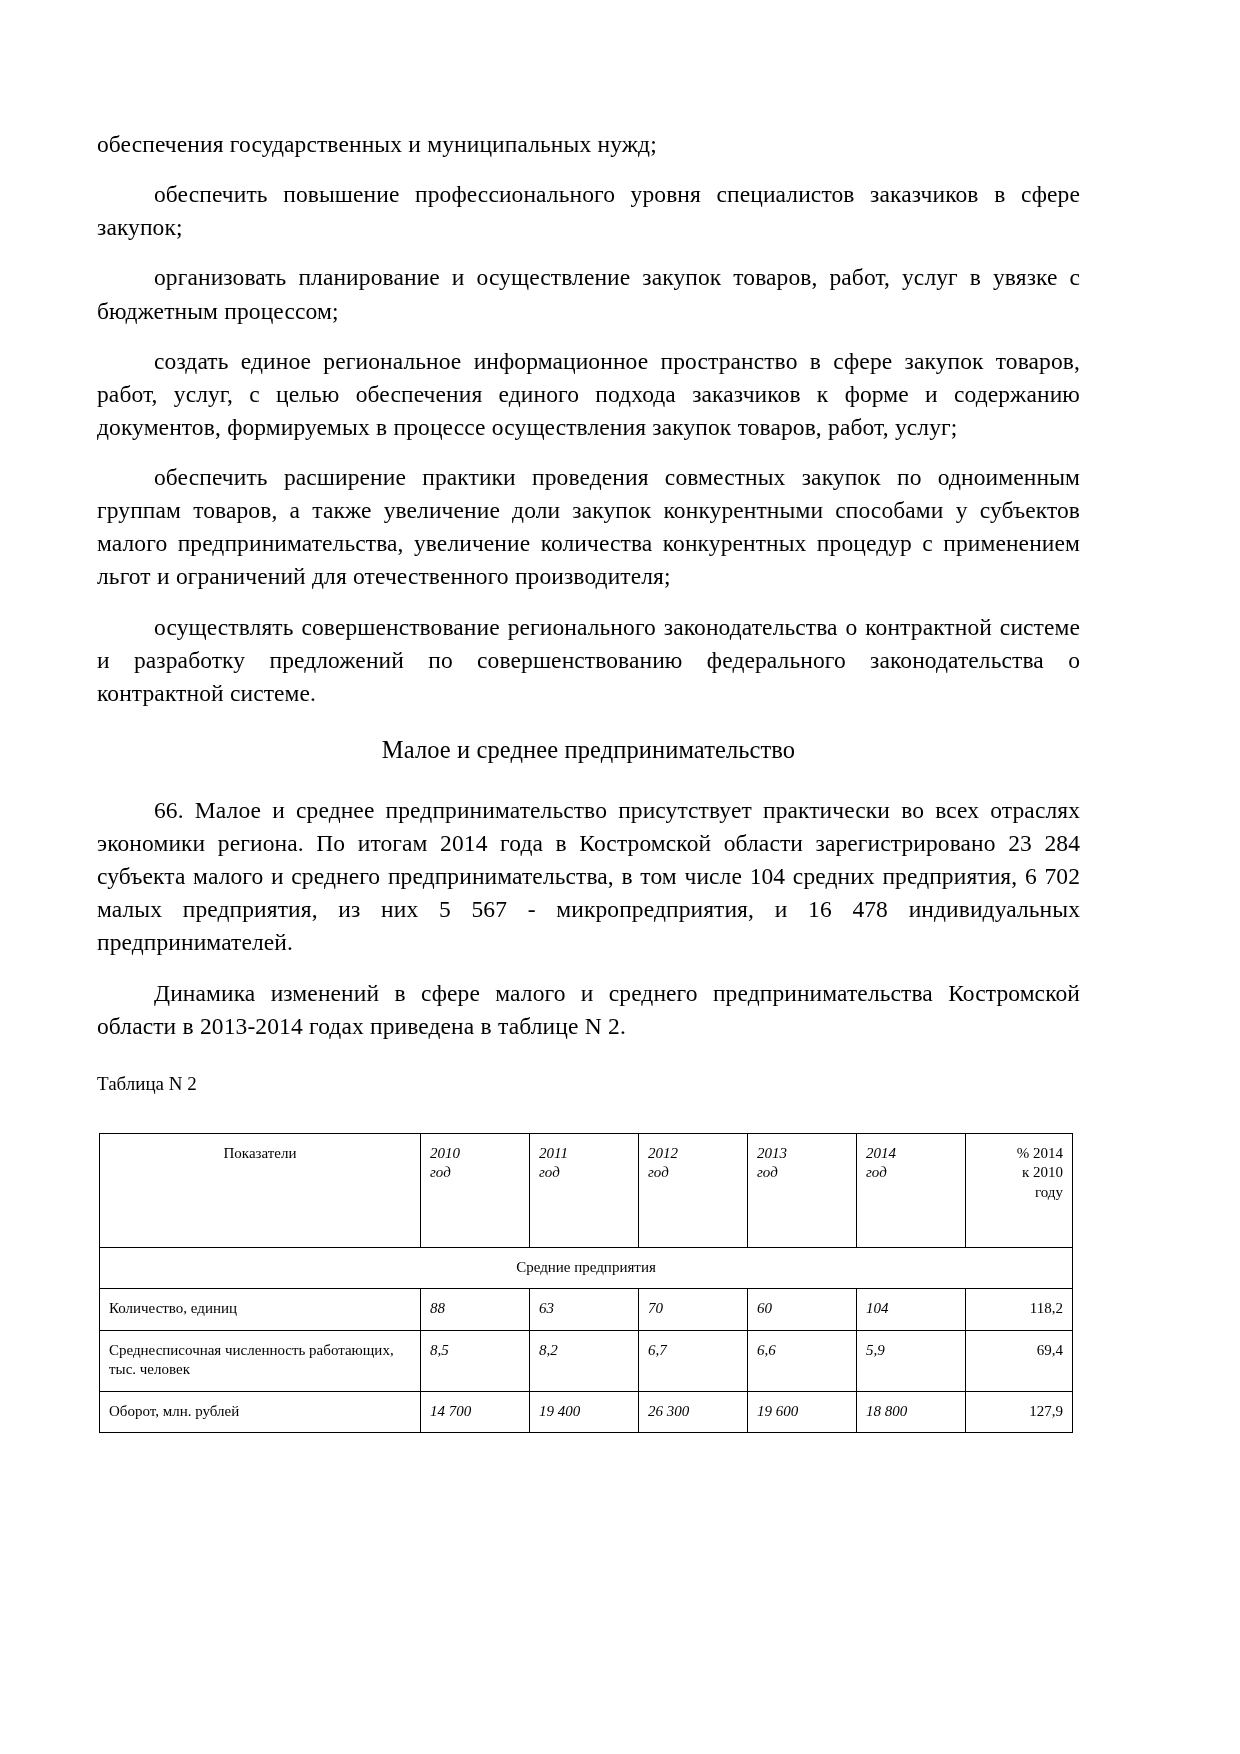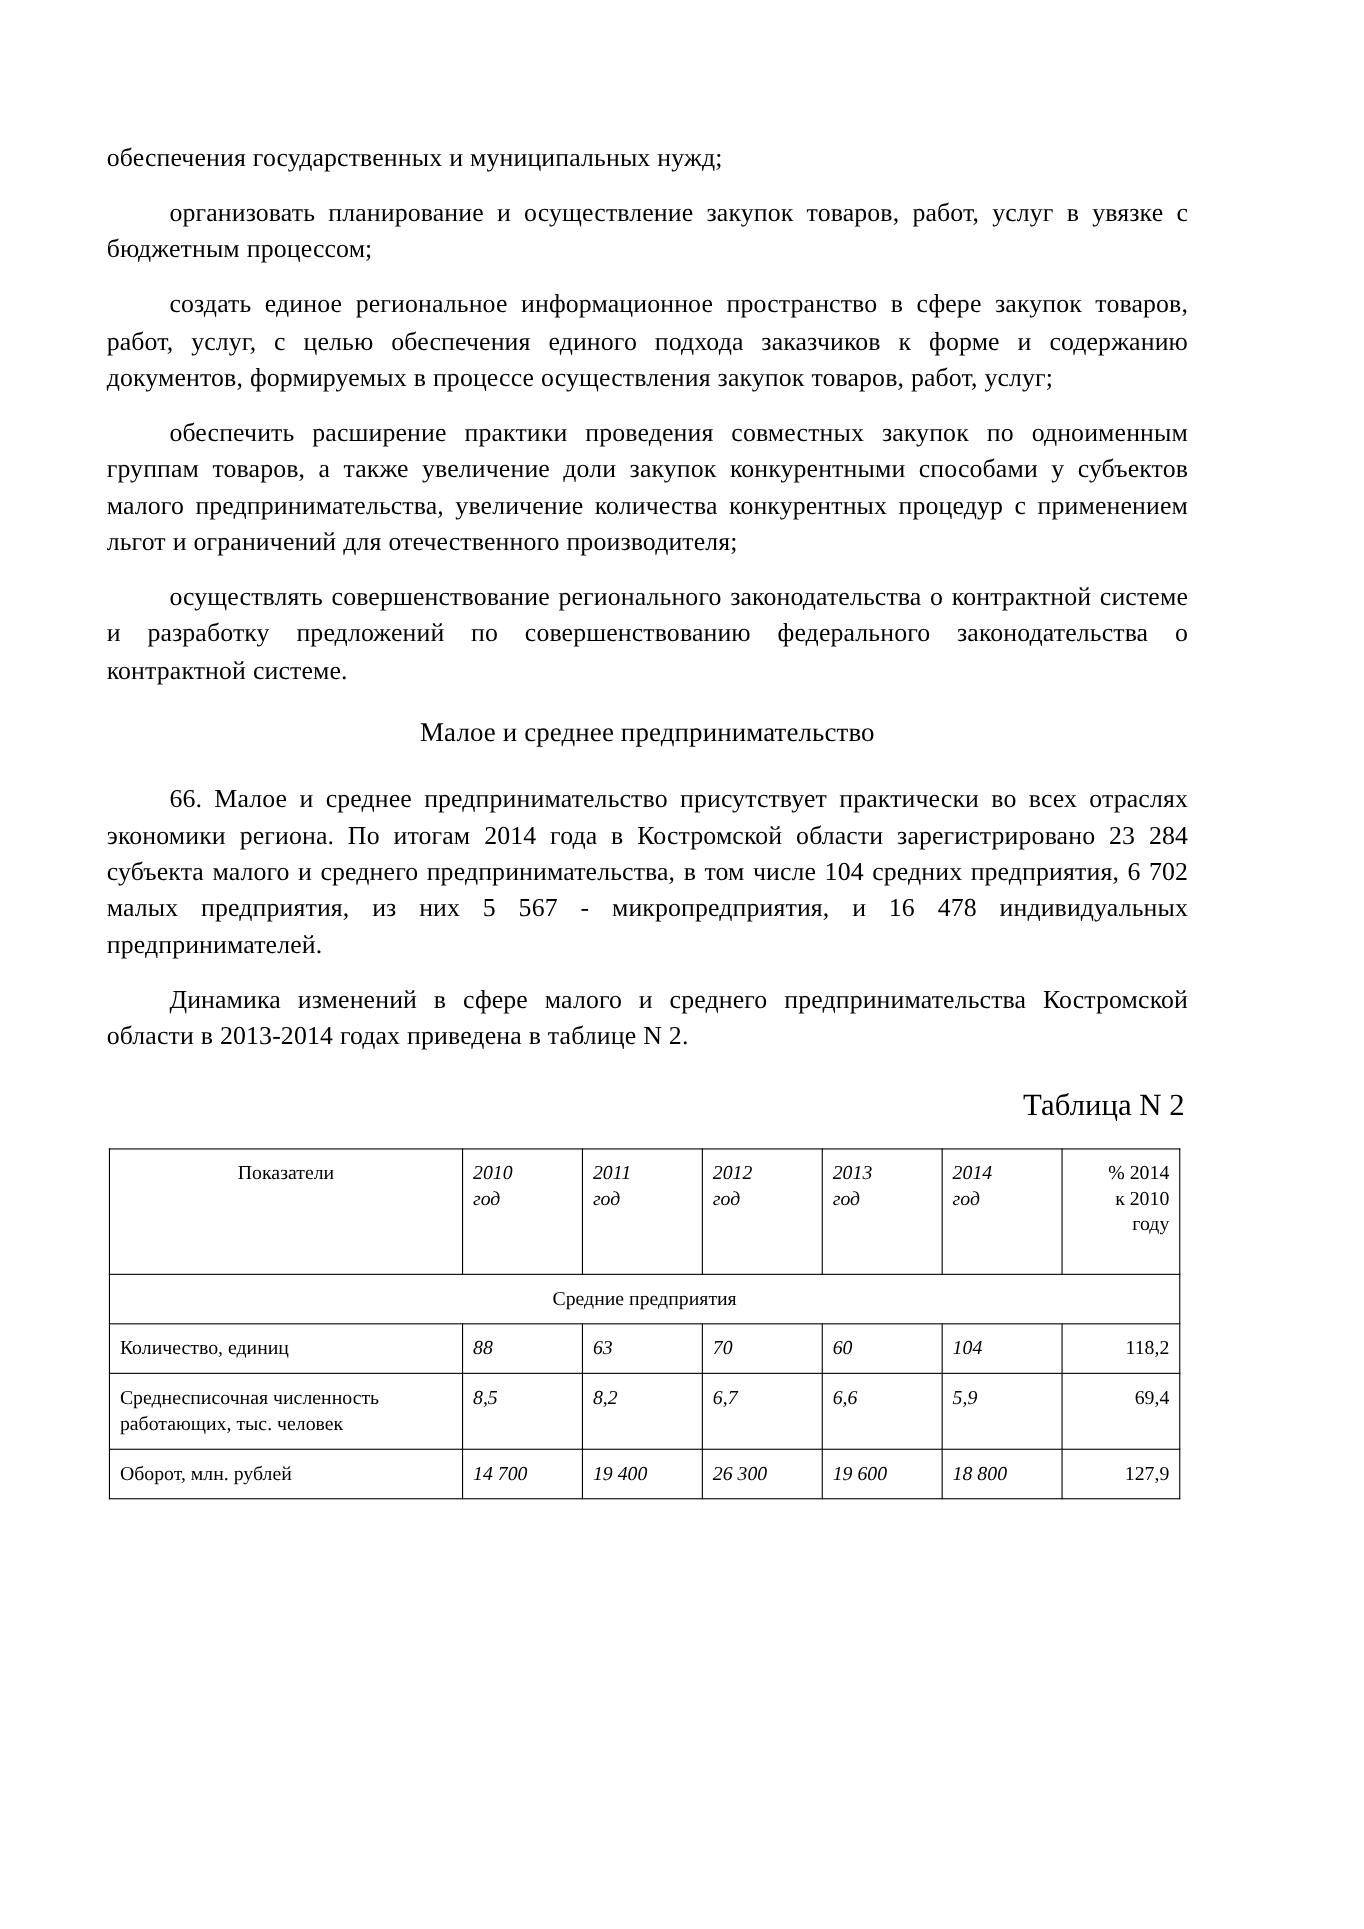--- a/index.html
+++ b/index.html
@@ -36,34 +36,33 @@
     text-indent: 0;
   }
   h2.section-heading {
     margin: 26px 0 30px 0;
     font-size: 24.5px;
     font-weight: normal;
     text-align: center;
     letter-spacing: 0.1px;
   }
   .table-caption {
-    margin: 30px 0 22px 0;
-    font-size: 28px;
-    text-align: right;
+    margin: 30px 0 38px 0;
+    font-size: 19px;
     padding-right: 3px;
   }
   table.data-table {
     border-collapse: collapse;
     width: 840px;
     margin-left: 2px;
     table-layout: fixed;
   }
   table.data-table td {
     border: 1.6px solid #000000;
-    font-size: 18px;
+    font-size: 15px;
     line-height: 1.3;
     padding: 10px 9px 11px 9px;
     vertical-align: top;
   }
   td.col-indicator {
     text-align: left;
     width: 302px;
   }
   td.col-indicator.centered {
     text-align: center;
@@ -95,20 +94,21 @@
     text-align-last: left;
   }
 </style>
 </head>
 <body>
 
 <div class="page">
   <div class="doc-body">
 
     <p class="para no-indent">обеспечения государственных и муниципальных нужд;</p>
+    <p class="para">обеспечить повышение профессионального уровня специалистов заказчиков в сфере закупок;</p>
     <p class="para">организовать планирование и осуществление закупок товаров, работ, услуг в увязке с бюджетным процессом;</p>
     <p class="para">создать единое региональное информационное пространство в сфере закупок товаров, работ, услуг, с целью обеспечения единого подхода заказчиков к форме и содержанию документов, формируемых в процессе осуществления закупок товаров, работ, услуг;</p>
     <p class="para">обеспечить расширение практики проведения совместных закупок по одноименным группам товаров, а также увеличение доли закупок конкурентными способами у субъектов малого предпринимательства, увеличение количества конкурентных процедур с применением льгот и ограничений для отечественного производителя;</p>
     <p class="para">осуществлять совершенствование регионального законодательства о контрактной системе и разработку предложений по совершенствованию федерального законодательства о контрактной системе.</p>
 
     <h2 class="section-heading">Малое и среднее предпринимательство</h2>
 
     <p class="para">66. Малое и среднее предпринимательство присутствует практически во всех отраслях экономики региона. По итогам 2014 года в Костромской области зарегистрировано 23 284 субъекта малого и среднего предпринимательства, в том числе 104 средних предприятия, 6 702 малых предприятия, из них 5 567 - микропредприятия, и 16 478 индивидуальных предпринимателей.</p>
     <p class="para">Динамика изменений в сфере малого и среднего предпринимательства Костромской области в 2013-2014 годах приведена в таблице N 2.</p>
 

